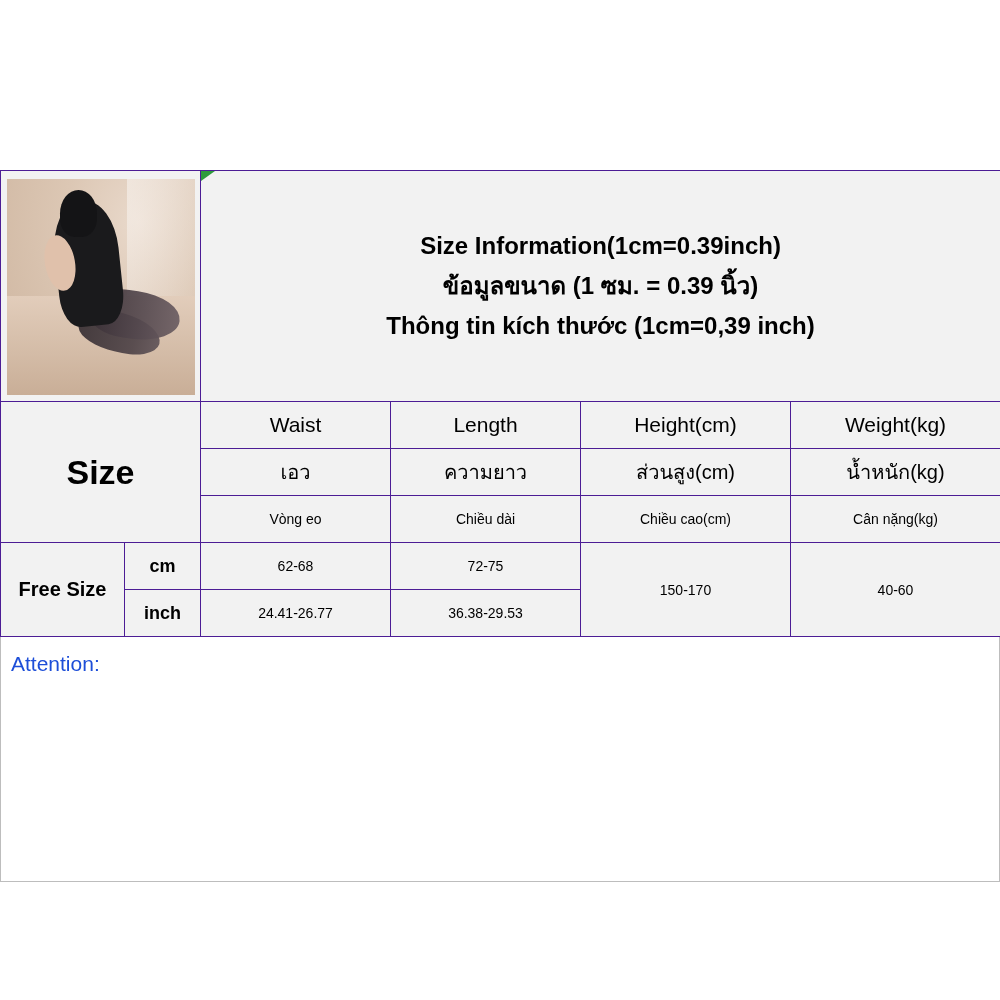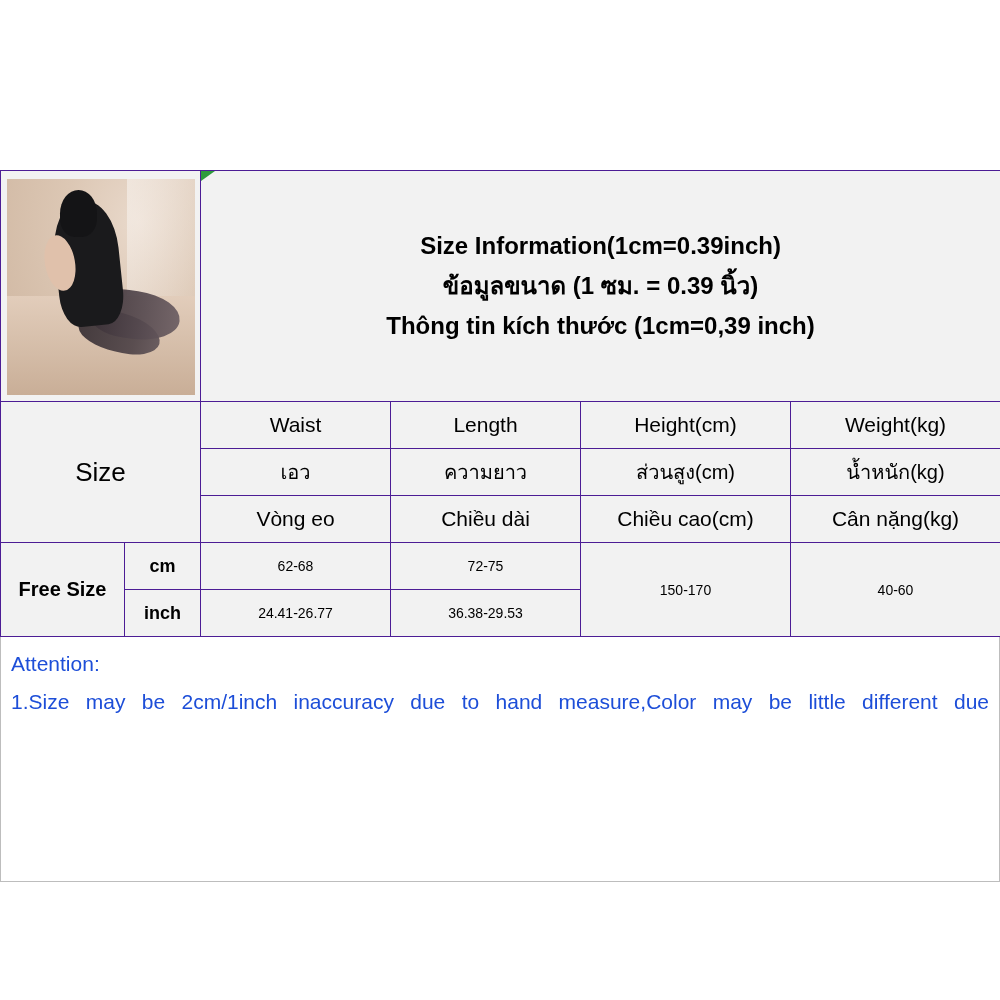--- a/index.html
+++ b/index.html
@@ -137,30 +137,30 @@
   .info-line {
     font-weight: bold;
     font-size: 24px;
     line-height: 40px;
     color: #000;
     text-align: center;
     white-space: nowrap;
   }
   
   .size-label {
-    font-weight: normal;
-    font-size: 26px;
+    font-weight: bold;
+    font-size: 34px;
   }
   .hdr {
     font-size: 21px;
     font-weight: normal;
     height: 46px;
   }
   .hdr.thai { font-size: 20px; }
-  .hdr.viet { font-size: 21px; }
+  .hdr.viet { font-size: 14px; }
   .unit-cell {
     font-size: 18px;
     font-weight: bold;
     width: 76px;
   }
   .freesize-cell {
     font-size: 20px;
     font-weight: bold;
   }
   .val {
@@ -254,17 +254,16 @@
         <tr>
           <td class="unit-cell">inch</td>
           <td class="val">24.41-26.77</td>
           <td class="val">36.38-29.53</td>
         </tr>
       </tbody>
     </table>
 
     <div class="att-box">
       <div class="att-line nojust">Attention:</div>
-      <div class="att-line justify">1.Size may be 2cm/1inch inaccuracy due to hand measure,Color may be little different due</div>
     </div>
   </div>
 
 </div>
 
 </body></html>

